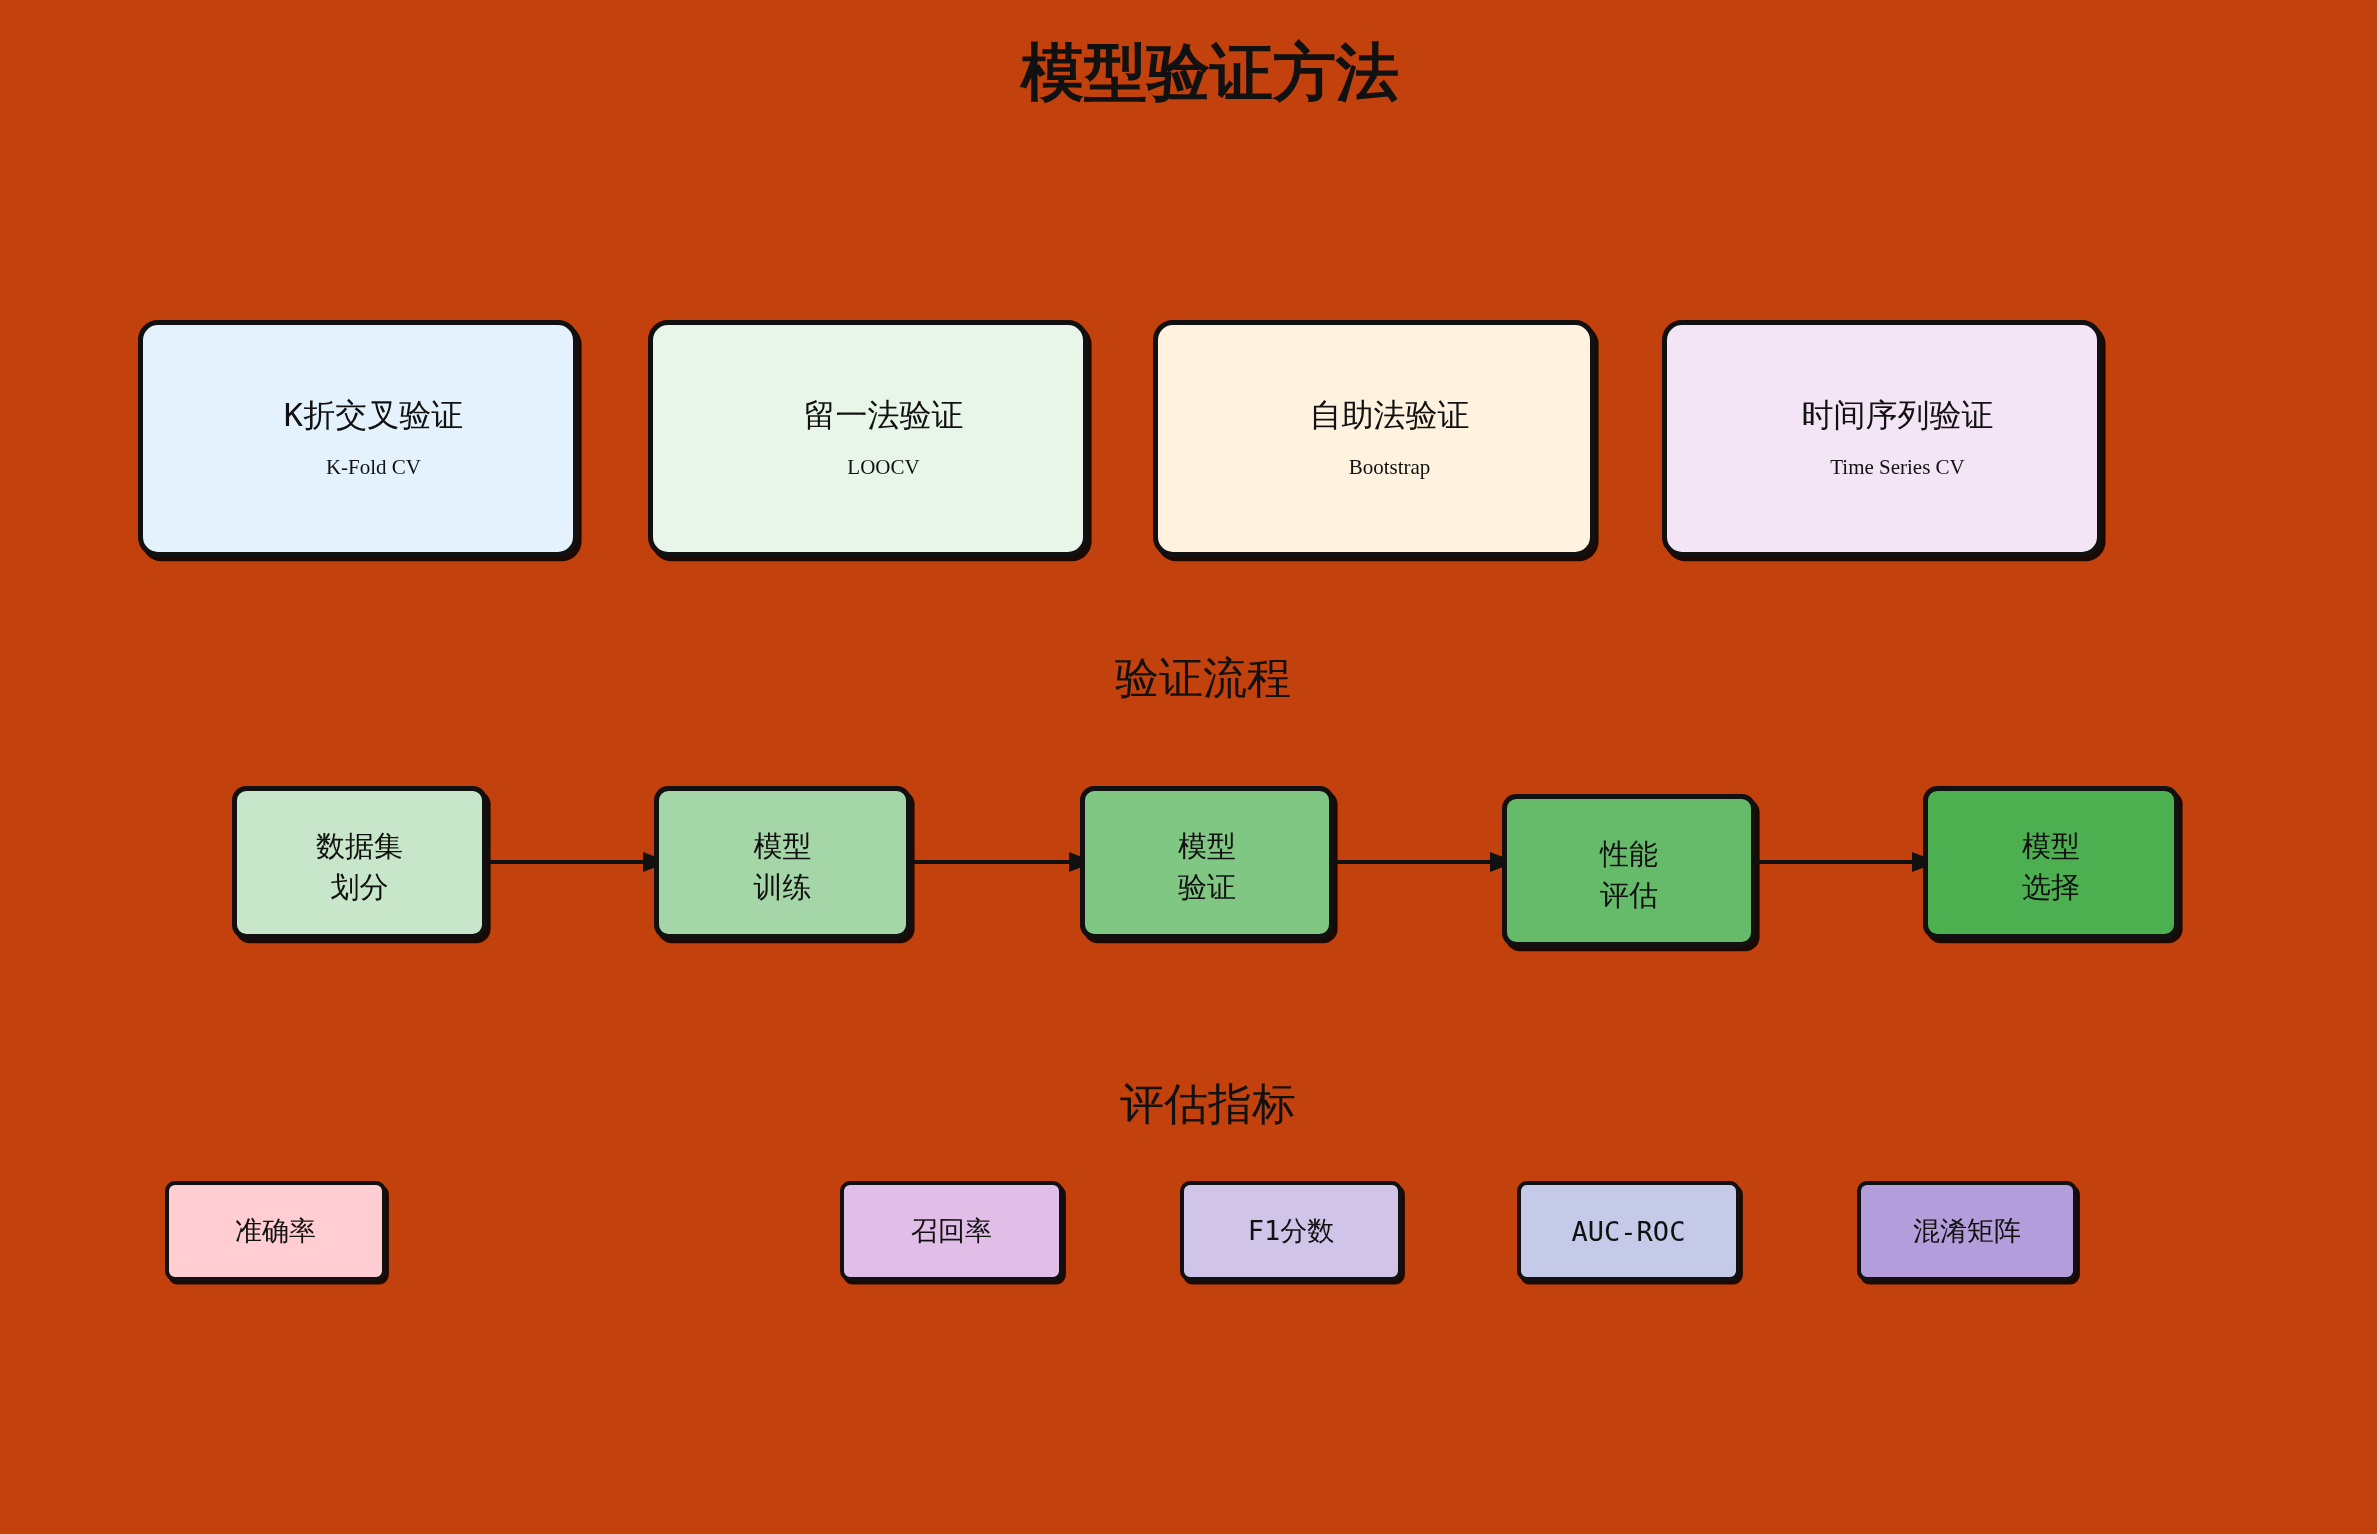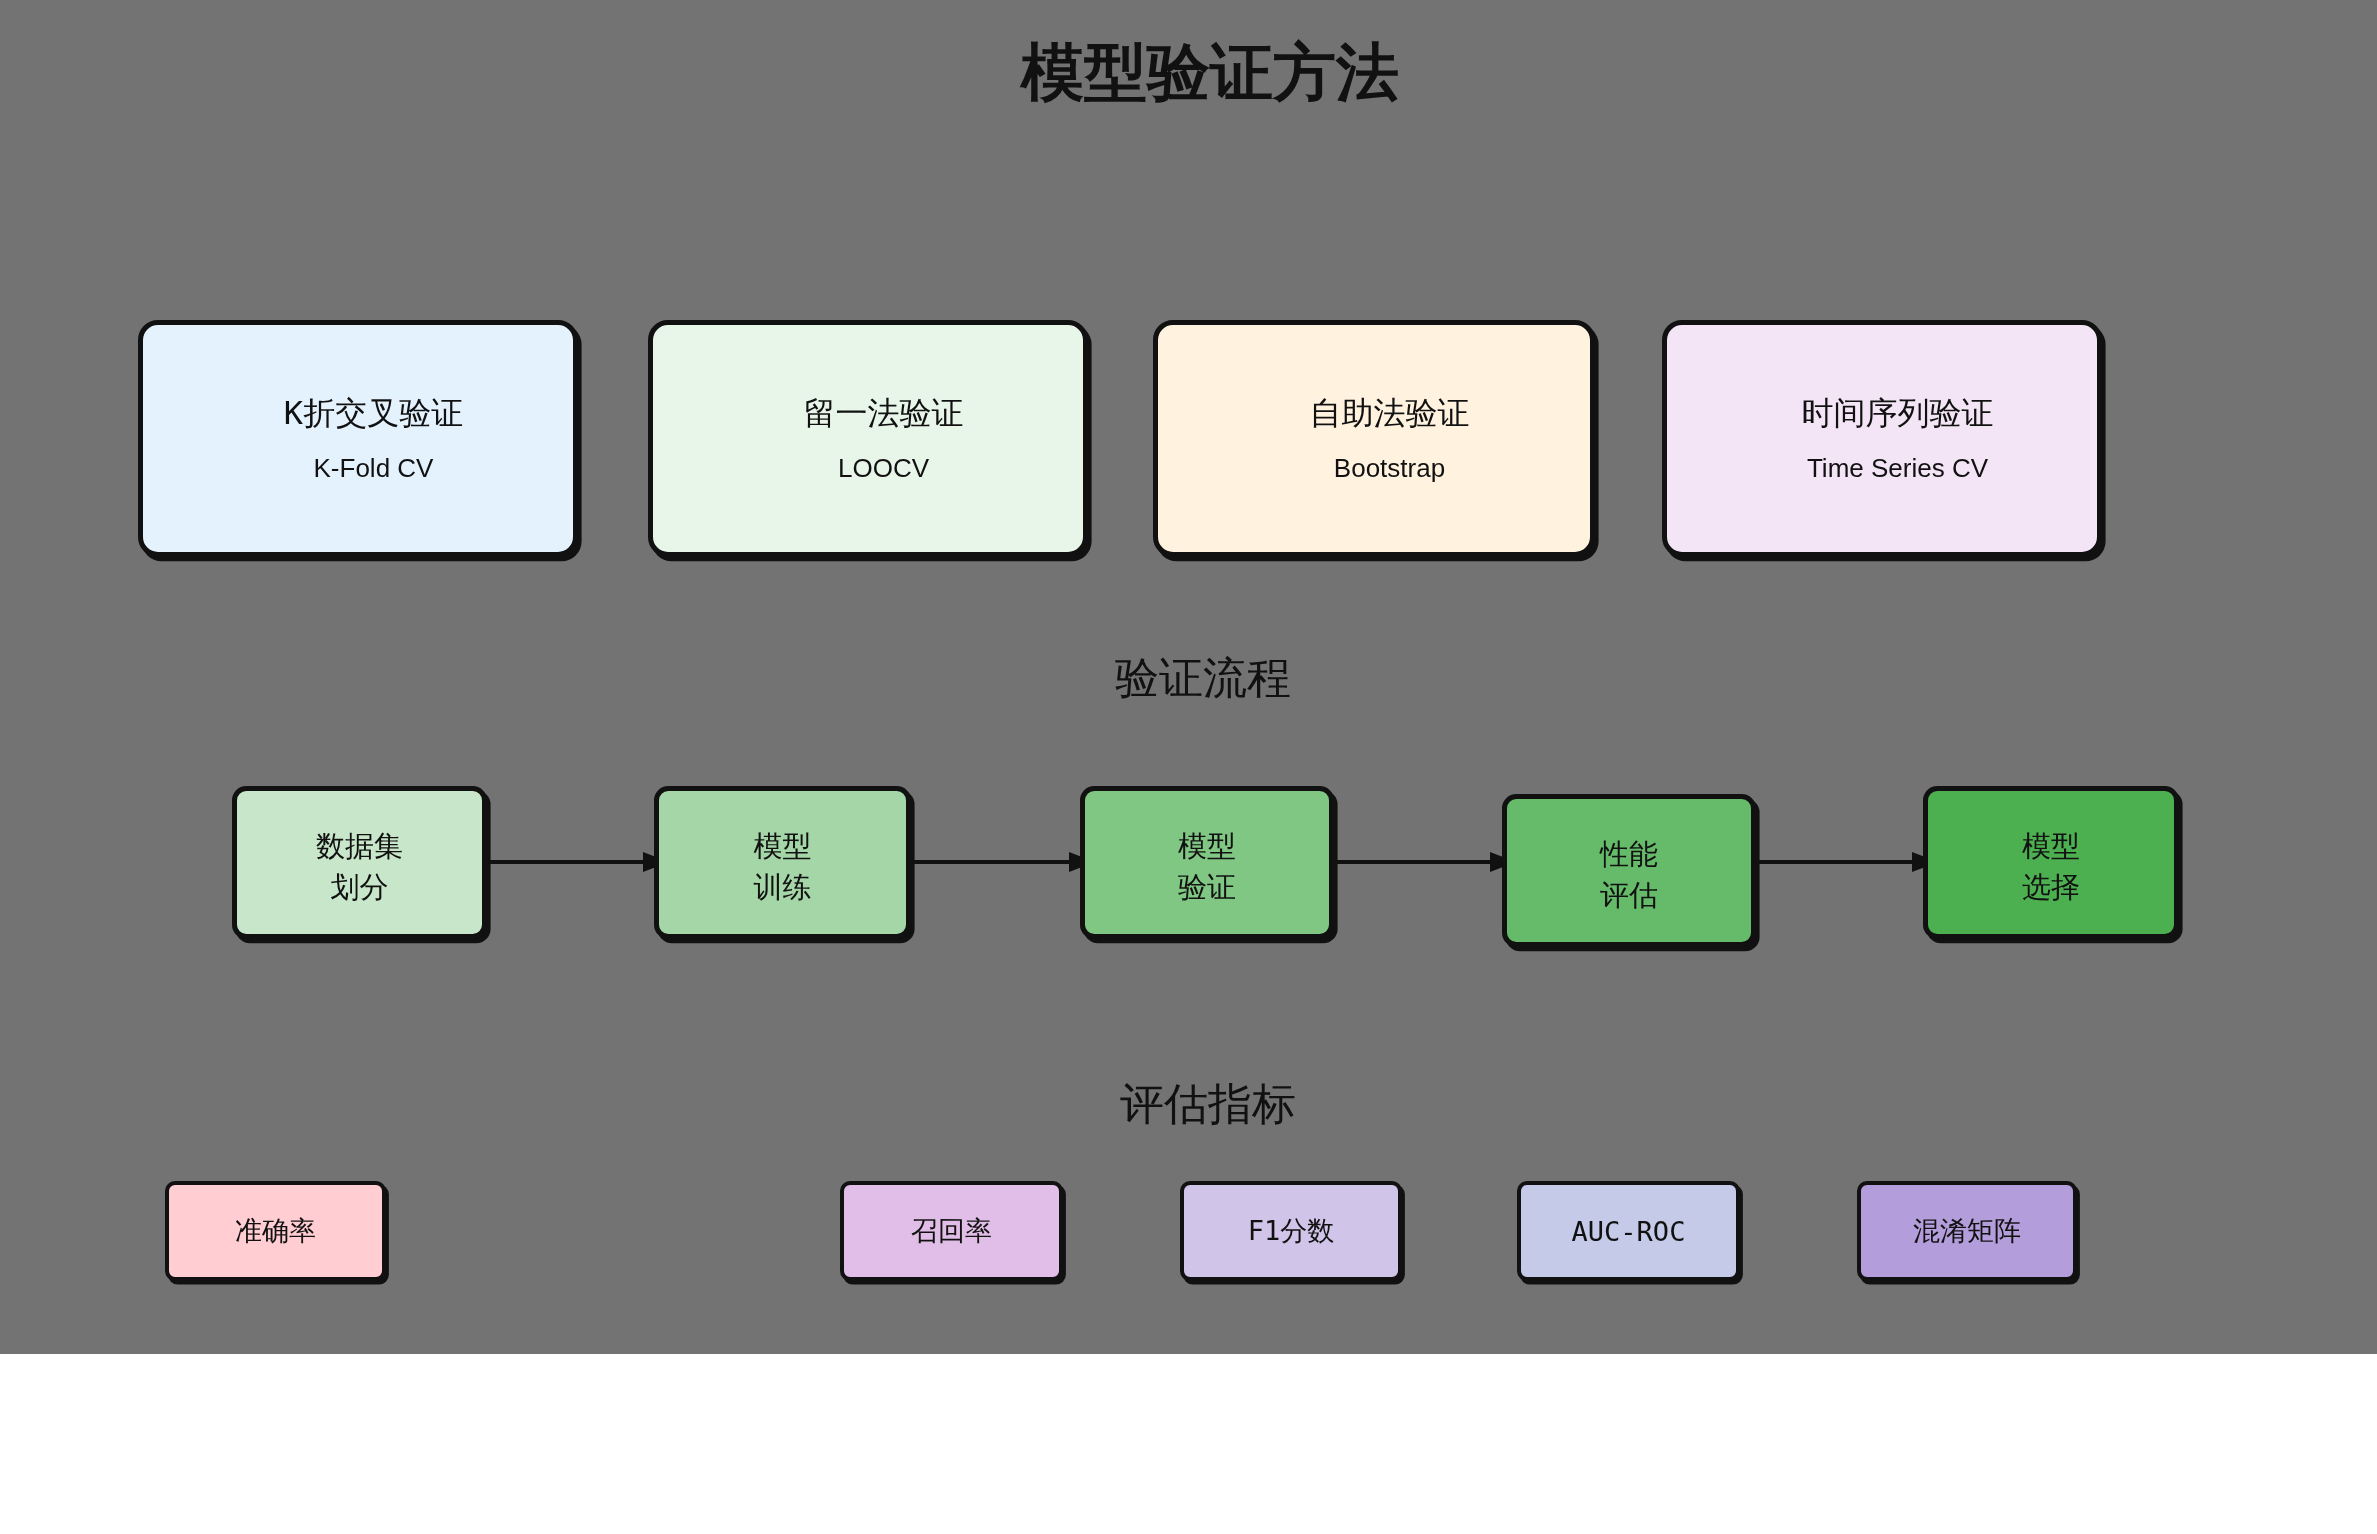--- a/index.html
+++ b/index.html
@@ -1,20 +1,20 @@
 <!DOCTYPE html>
 <html style="font-size:11.5px"><head>
 <meta charset="utf-8">
 <style>
   html, body { margin: 0; padding: 0; background: #ffffff; }
   .canvas {
     position: relative;
     width: 2377px;
-    height: 1354px;
-    background: #737373;
+    height: 1534px;
+    background: #c2410c;
     font-family: "DejaVu Sans", "Liberation Sans", sans-serif;
     color: #111111;
     overflow: hidden;
   }
   .page-title {
     position: absolute;
     top: 30px;
     left: 1210px;
     transform: translateX(-50%);
     font-size: 63px;
@@ -45,23 +45,23 @@
     gap: 26px;
     padding-left: 31px;
   }
   .method-card .card-name {
     font-size: 32px;
     font-weight: 500;
     line-height: 1;
     font-family: "DejaVu Sans Mono", "DejaVu Sans", sans-serif;
   }
   .method-card .card-sub {
-    font-size: 26px;
+    font-size: 21px;
     line-height: 1;
-    font-family: Liberation Sans, sans-serif;
+    font-family: Liberation Serif, serif;
   }
   .flow-step {
     position: absolute;
     top: 786px;
     height: 153px;
     box-sizing: border-box;
     border: 5px solid #111111;
     border-radius: 14.3px;
     box-shadow: 3.6px 4.3px 0 rgba(0,0,0,0.85);
     display: flex;

